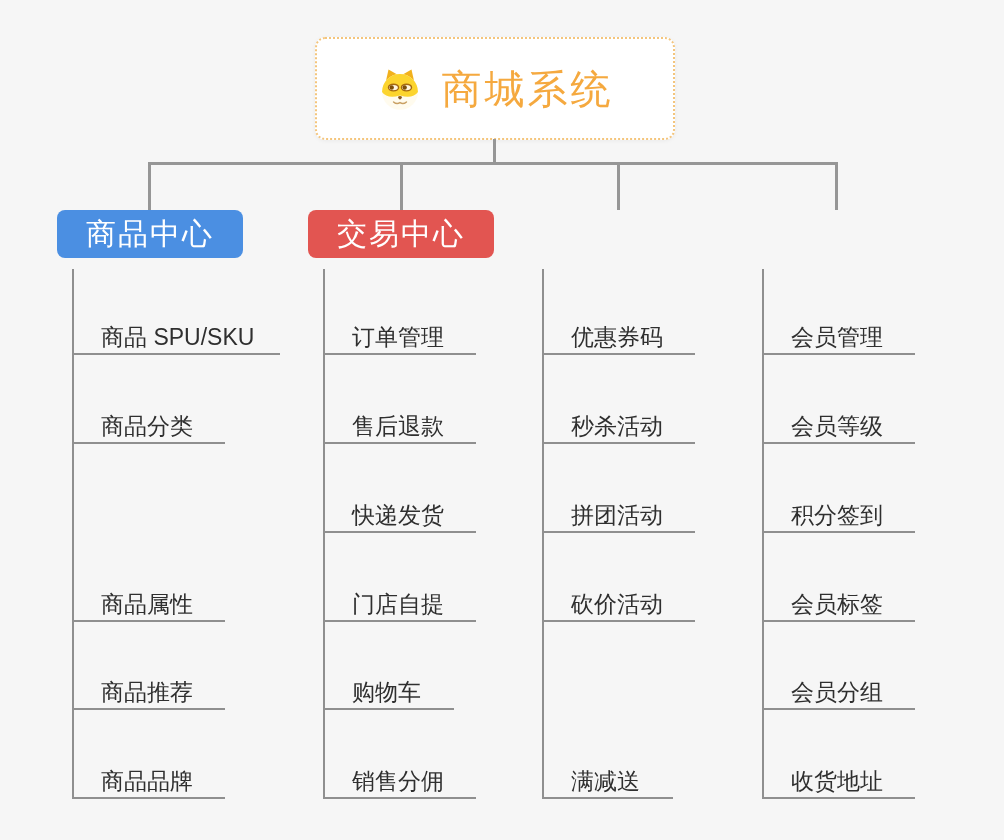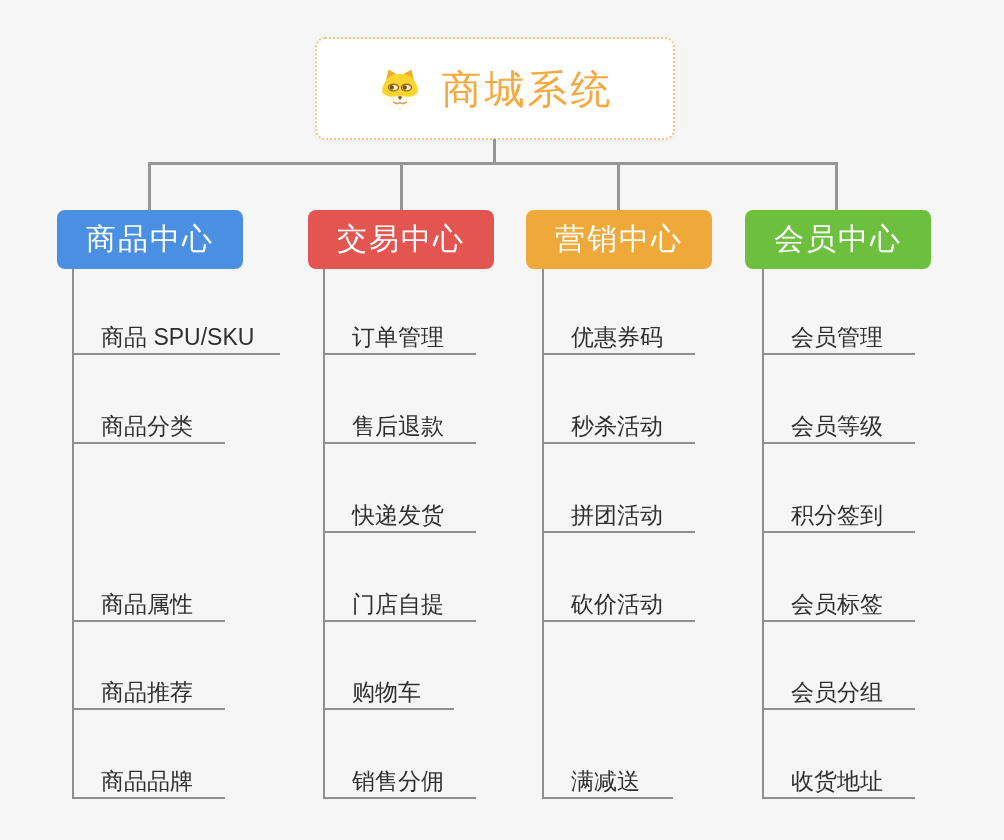--- a/index.html
+++ b/index.html
@@ -14,21 +14,21 @@
   .root-title{font-size:40px;letter-spacing:3px;color:#f5a93f;font-weight:500;line-height:1;}
 
   
   .line{position:absolute;background:#969696;}
   .root-drop{left:493px;top:139px;width:3px;height:25px;}
   .bus{left:148px;top:162px;width:690px;height:3px;}
   .drop{top:163px;width:3px;height:47px;}
   .d0{left:148px}.d1{left:400px}.d2{left:617px}.d3{left:835px}
 
   
-  .header{position:absolute;top:210px;width:186px;height:59px;border-radius:8px;
+  .header{position:absolute;top:210px;width:186px;height:48px;border-radius:8px;
     display:flex;align-items:center;justify-content:center;
     color:#ffffff;font-size:30px;letter-spacing:2px;cursor:default;}
   .h0{left:57px}.h1{left:308px}.h2{left:526px}.h3{left:745px}
 
   
   .trunk{position:absolute;top:269px;width:2px;height:530px;background:#8f8f8f;}
   .t0{left:72px}.t1{left:323px}.t2{left:542px}.t3{left:762px}
 
   
   .leaf{position:absolute;width:153px;height:37px;box-sizing:border-box;
@@ -62,22 +62,20 @@
 
   <div class="line root-drop"></div>
   <div class="line bus"></div>
   <div class="line drop d0"></div>
   <div class="line drop d1"></div>
   <div class="line drop d2"></div>
   <div class="line drop d3"></div>
 
   <div class="header h0" style="background-color: rgb(75, 143, 226);">商品中心</div>
   <div class="header h1" style="background-color: rgb(226, 85, 81);">交易中心</div>
-  <div class="header h2" style="background-color: rgb(239, 169, 59);">营销中心</div>
-  <div class="header h3" style="background-color: rgb(109, 191, 62);">会员中心</div>
 
   <div class="trunk t0"></div>
   <div class="trunk t1"></div>
   <div class="trunk t2"></div>
   <div class="trunk t3"></div>
 
   <div class="leaf c0 r0 wide">
       <span class="leaf-label">商品 SPU/SKU</span>
     </div>
   <div class="leaf c0 r1">

